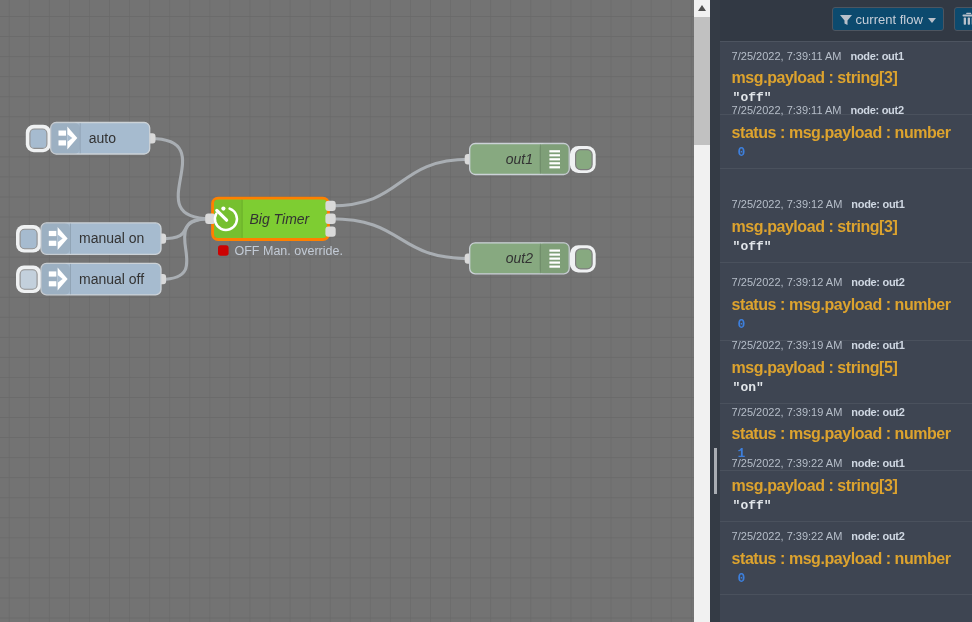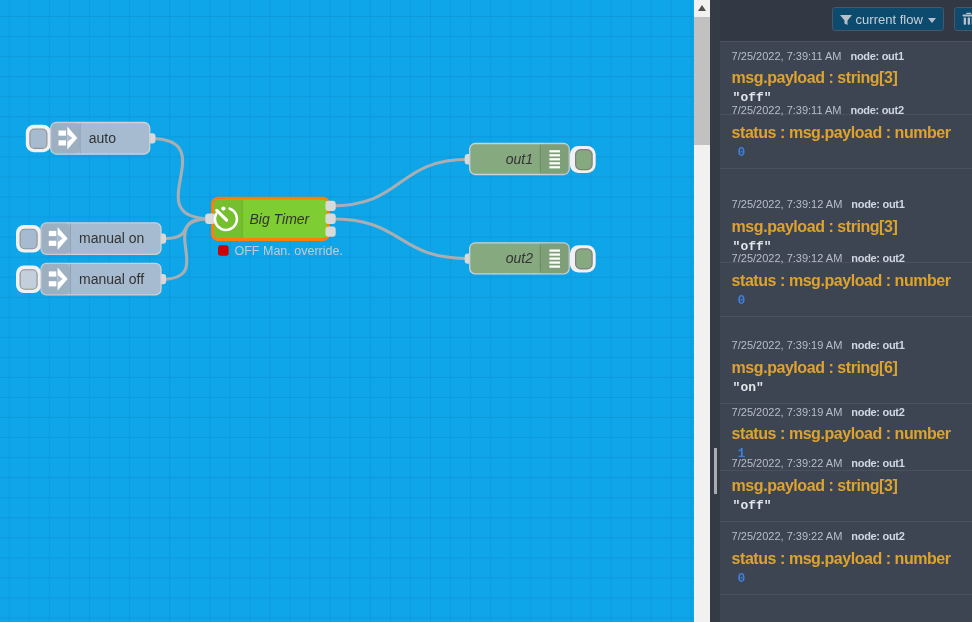--- a/index.html
+++ b/index.html
@@ -1,18 +1,18 @@
 <!DOCTYPE html>
 <html><head>
 <meta charset="utf-8">
 <style>
   html,body{margin:0;padding:0;}
   body{width:972px;height:622px;overflow:hidden;position:relative;
        font-family:"Liberation Sans", sans-serif;background:#434a57;}
-  #canvas{position:absolute;left:0;top:0;width:694px;height:622px;background:#0ea5e9;}
+  #canvas{position:absolute;left:0;top:0;width:694px;height:622px;background:#737373;}
   #vscroll{position:absolute;left:694px;top:0;width:16px;height:622px;background:#f1f1f1;}
   #vthumb{position:absolute;left:0;top:17px;width:16px;height:128px;background:#c1c1c1;}
   #uparrow{position:absolute;left:4px;top:5px;width:0;height:0;
            border-left:4.5px solid transparent;border-right:4.5px solid transparent;
            border-bottom:6px solid #505050;}
   #splitter{position:absolute;left:710.3px;top:0;width:9.3px;height:622px;background:#343b45;}
   #grip{position:absolute;left:3.6px;top:448px;width:3px;height:46px;background:#a9adb3;}
   #sidebar{position:absolute;left:719.6px;top:0;width:252.4px;height:622px;background:#3e4552;overflow:hidden;}
   #toolbar{position:absolute;left:0;top:0;width:100%;height:41px;background:#323944;border-bottom:1px solid #4d5460;}
   .tbtn{position:absolute;top:7.4px;height:24px;background:#0c4a6e;border:1px solid #4d5560;
@@ -188,28 +188,28 @@
     <div class="msg" style="top:98px">
         <div class="h">7/25/2022, 7:39:11 AM<span class="nn">node: out2</span></div>
         <div class="meta">status : msg.payload : number</div>
         <div class="pay num">0</div>
       </div>
     <div class="msg" style="top:192px">
         <div class="h">7/25/2022, 7:39:12 AM<span class="nn">node: out1</span></div>
         <div class="meta">msg.payload : string[3]</div>
         <div class="pay">"off"</div>
       </div>
-    <div class="msg" style="top:246px">
+    <div class="msg" style="top:270px">
         <div class="h">7/25/2022, 7:39:12 AM<span class="nn">node: out2</span></div>
         <div class="meta">status : msg.payload : number</div>
         <div class="pay num">0</div>
       </div>
     <div class="msg" style="top:333px">
         <div class="h">7/25/2022, 7:39:19 AM<span class="nn">node: out1</span></div>
-        <div class="meta">msg.payload : string[6]</div>
+        <div class="meta">msg.payload : string[5]</div>
         <div class="pay">"on"</div>
       </div>
     <div class="msg" style="top:399.65px">
         <div class="h">7/25/2022, 7:39:19 AM<span class="nn">node: out2</span></div>
         <div class="meta">status : msg.payload : number</div>
         <div class="pay num">1</div>
       </div>
     <div class="msg" style="top:451px">
         <div class="h">7/25/2022, 7:39:22 AM<span class="nn">node: out1</span></div>
         <div class="meta">msg.payload : string[3]</div>

